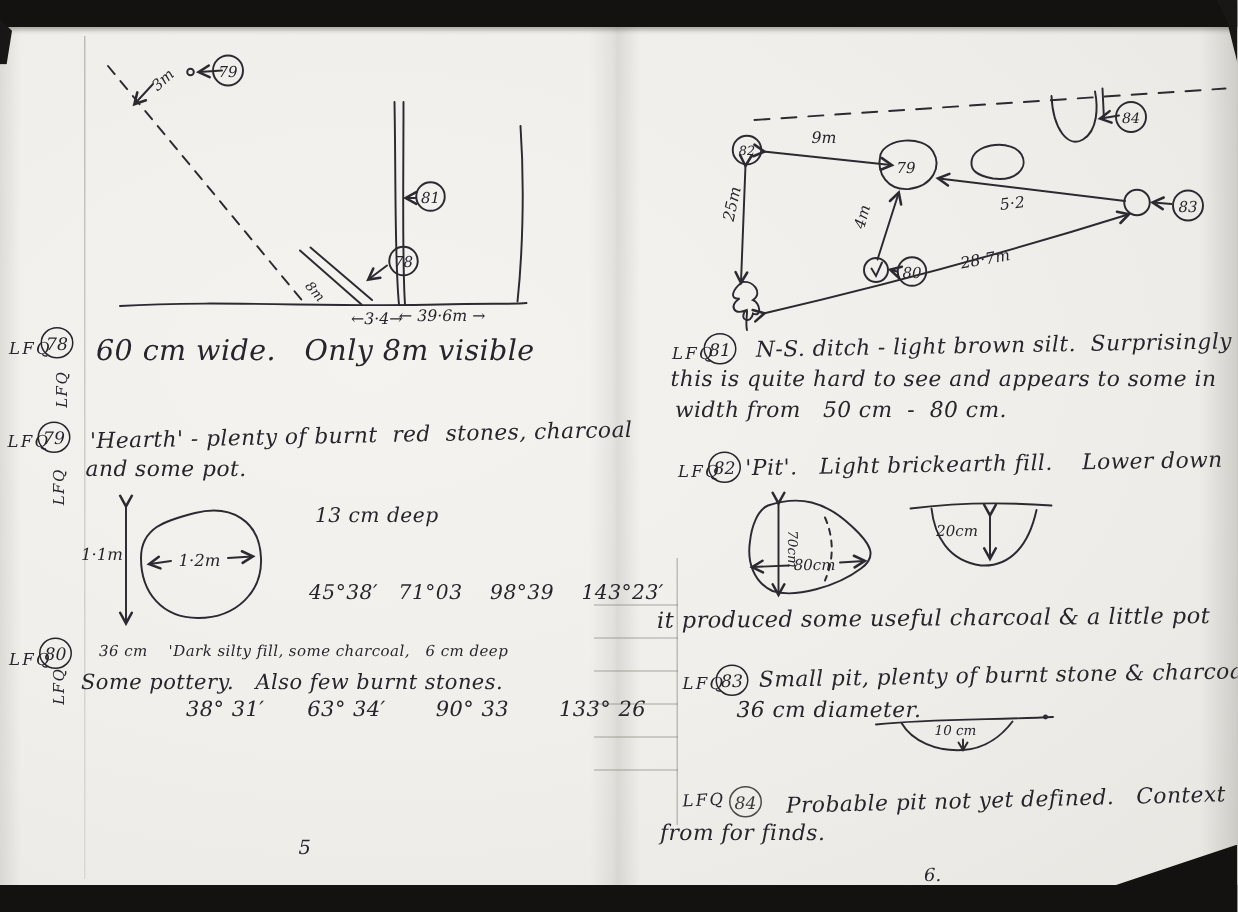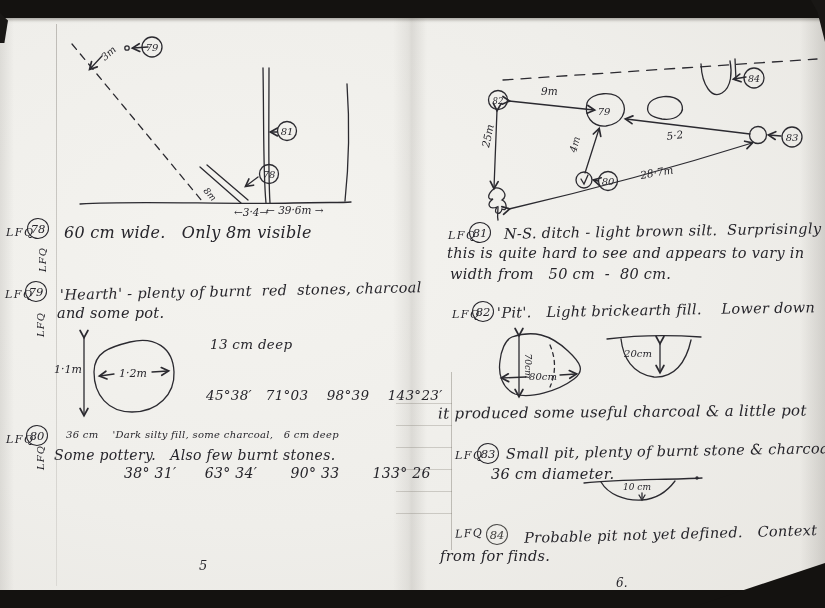--- a/index.html
+++ b/index.html
@@ -99,21 +99,21 @@
       </g>
       <g>
         <path d="M27,176 C90,172 170,177 240,175 C270,174 288,175 298,174"></path>
       </g>
       <text x="181" y="188" font-size="10.5">←3·4→</text>
       <text x="213" y="186" font-size="10.5">←  39·6m  →</text>
     </svg>
 
     <div class="pfx" style="left:6px;top:226px;">LFQ</div>
     <div class="badge" style="left:27px;top:218px;">78</div>
-    <div class="hw" style="left:64px;top:224px;font-size:16px;">60 cm wide.   Only 8m visible</div>
+    <div class="hw" style="left:64px;top:224px;font-size:19px;">60 cm wide.   Only 8m visible</div>
     <div class="vlab" style="left:25px;top:254px;">LFQ</div>
 
     <div class="pfx" style="left:5px;top:288px;">LFQ</div>
     <div class="badge" style="left:25px;top:281px;">79</div>
     <div class="hw" style="left:60px;top:284px;transform:rotate(-1.2deg);">'Hearth' - plenty of burnt  red  stones, charcoal</div>
     <div class="hw" style="left:57px;top:306px;">and some pot.</div>
     <div class="vlab" style="left:23px;top:319px;">LFQ</div>
 
     <svg class="sk" style="left:52px;top:330px;" width="200" height="92" viewBox="0 0 200 92">
       <g>
@@ -201,21 +201,21 @@
       </g>
       <g>
         <path d="M64,163 C150,143 240,118 307,97" marker-start="url(#ah)" marker-end="url(#ah)"></path>
         <text x="196" y="133" font-size="10.5" transform="rotate(-10 196 133)">28·7m</text>
       </g>
     </svg>
 
     <div class="pfx" style="left:448px;top:229px;">LFQ</div>
     <div class="badge" style="left:469px;top:222px;">81</div>
     <div class="hw" style="left:504px;top:224px;transform:rotate(-1deg);">N-S. ditch - light brown silt.  Surprisingly</div>
-    <div class="hw" style="left:447px;top:246px;">this is quite hard to see and appears to vary in</div>
+    <div class="hw" style="left:447px;top:246px;">this is quite hard to see and appears to some in</div>
     <div class="hw" style="left:450px;top:267px;">width from   50 cm  -  80 cm.</div>
 
     <div class="pfx" style="left:452px;top:308px;">LFQ</div>
     <div class="badge" style="left:472px;top:301px;">82</div>
     <div class="hw" style="left:497px;top:303px;transform:rotate(-1deg);">'Pit'.   Light brickearth fill.    Lower down</div>
 
     <svg class="sk" style="left:488px;top:325px;" width="335" height="85" viewBox="0 0 335 85">
       <g>
         <path d="M24,12 C45,5 62,9 80,26 C93,38 97,46 86,54 C70,66 42,74 27,69 C14,63 10,49 12,36 C13,26 17,15 24,12"></path>
         <path d="M62,20 C68,34 68,48 62,62" stroke-dasharray="4 4"></path>

